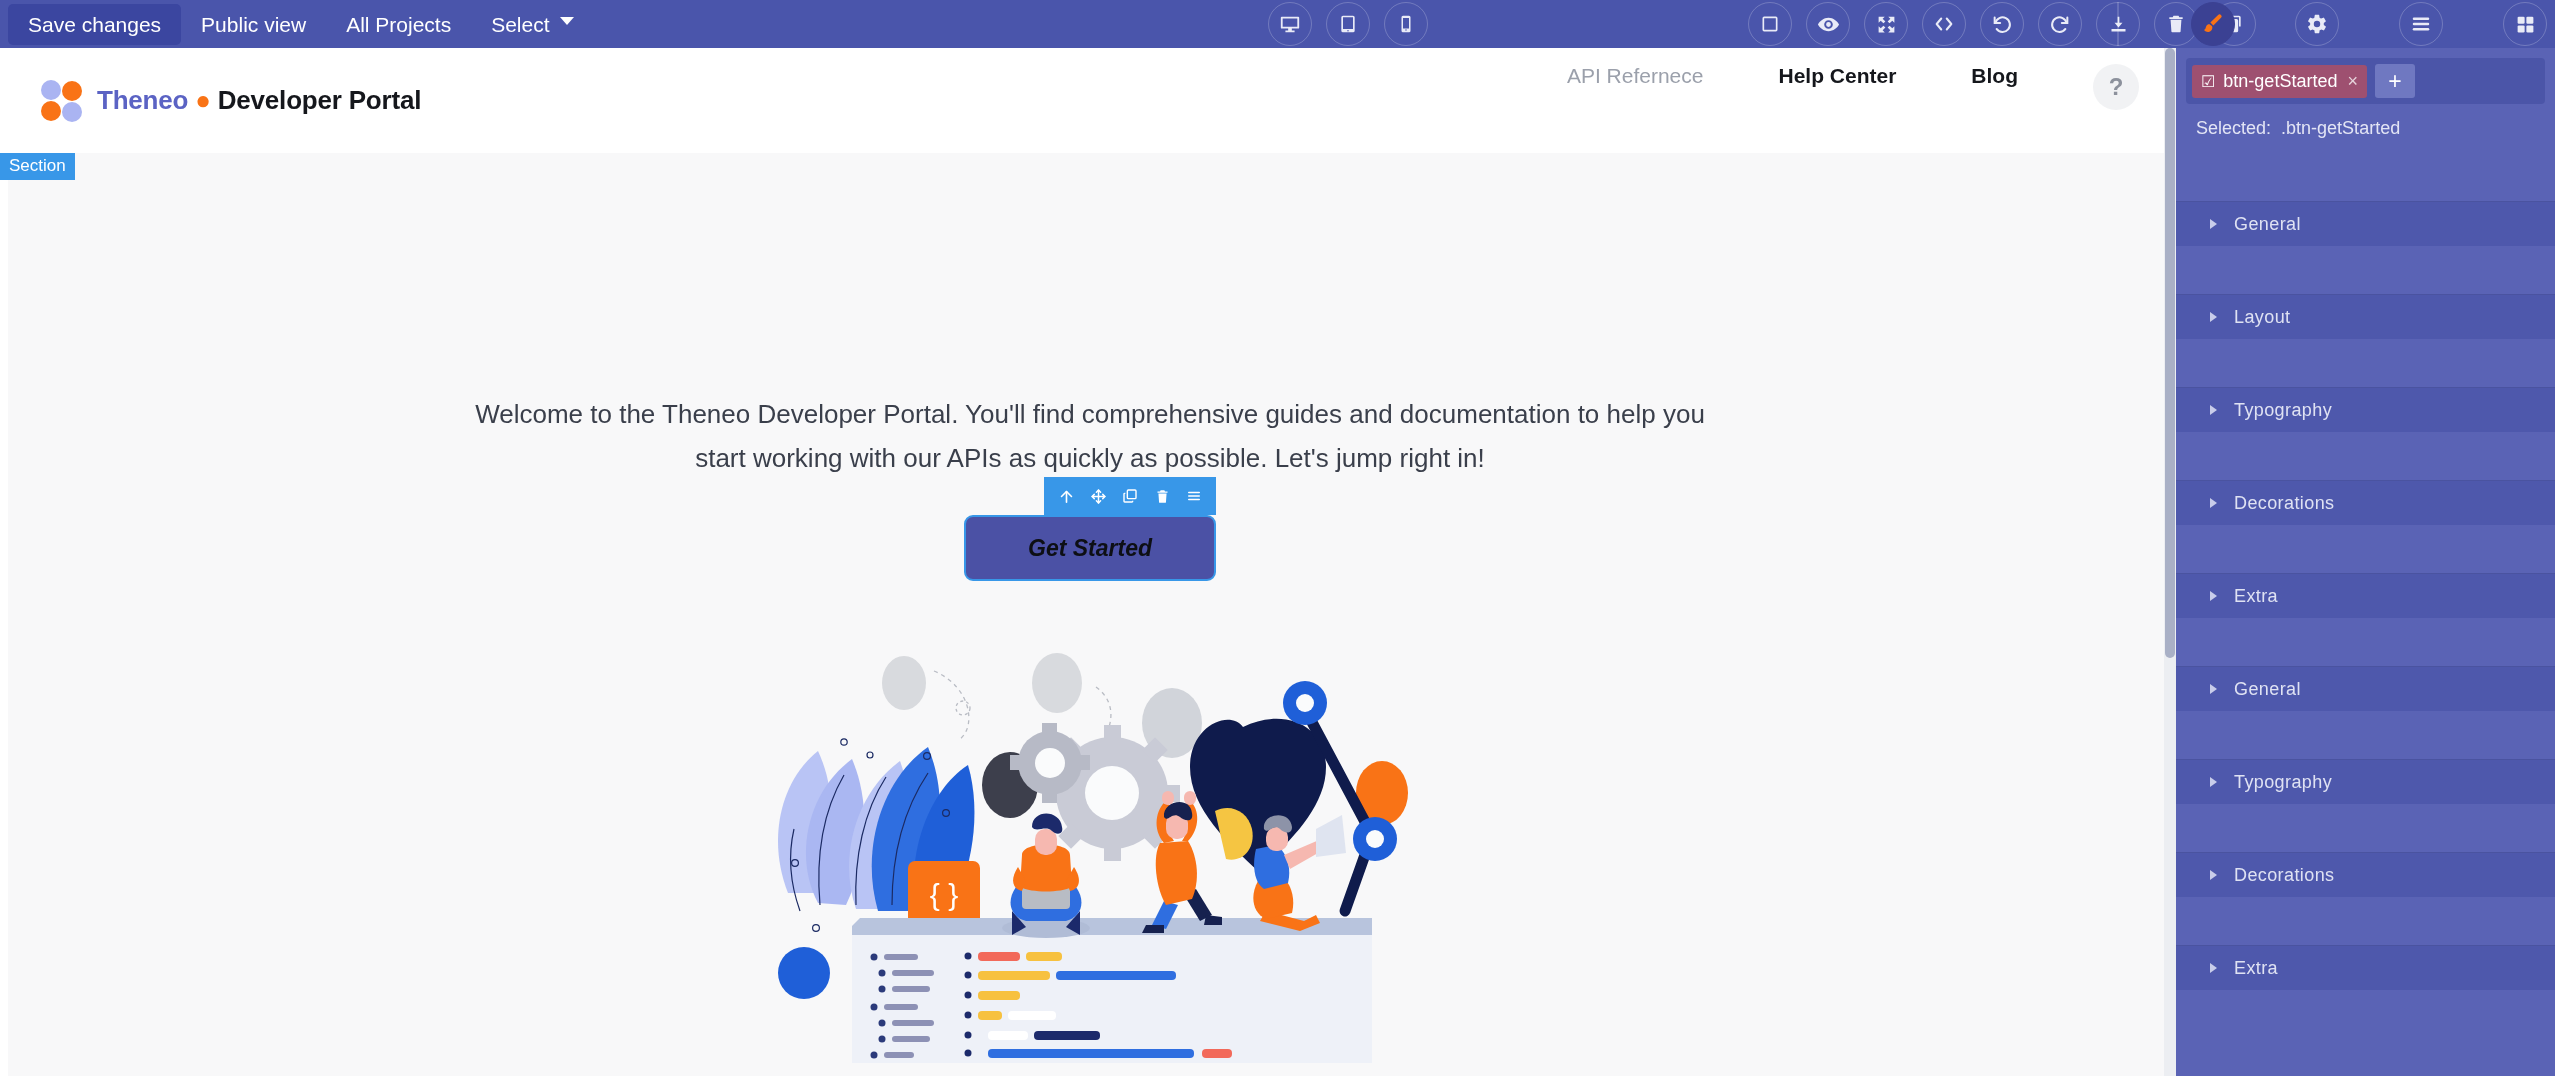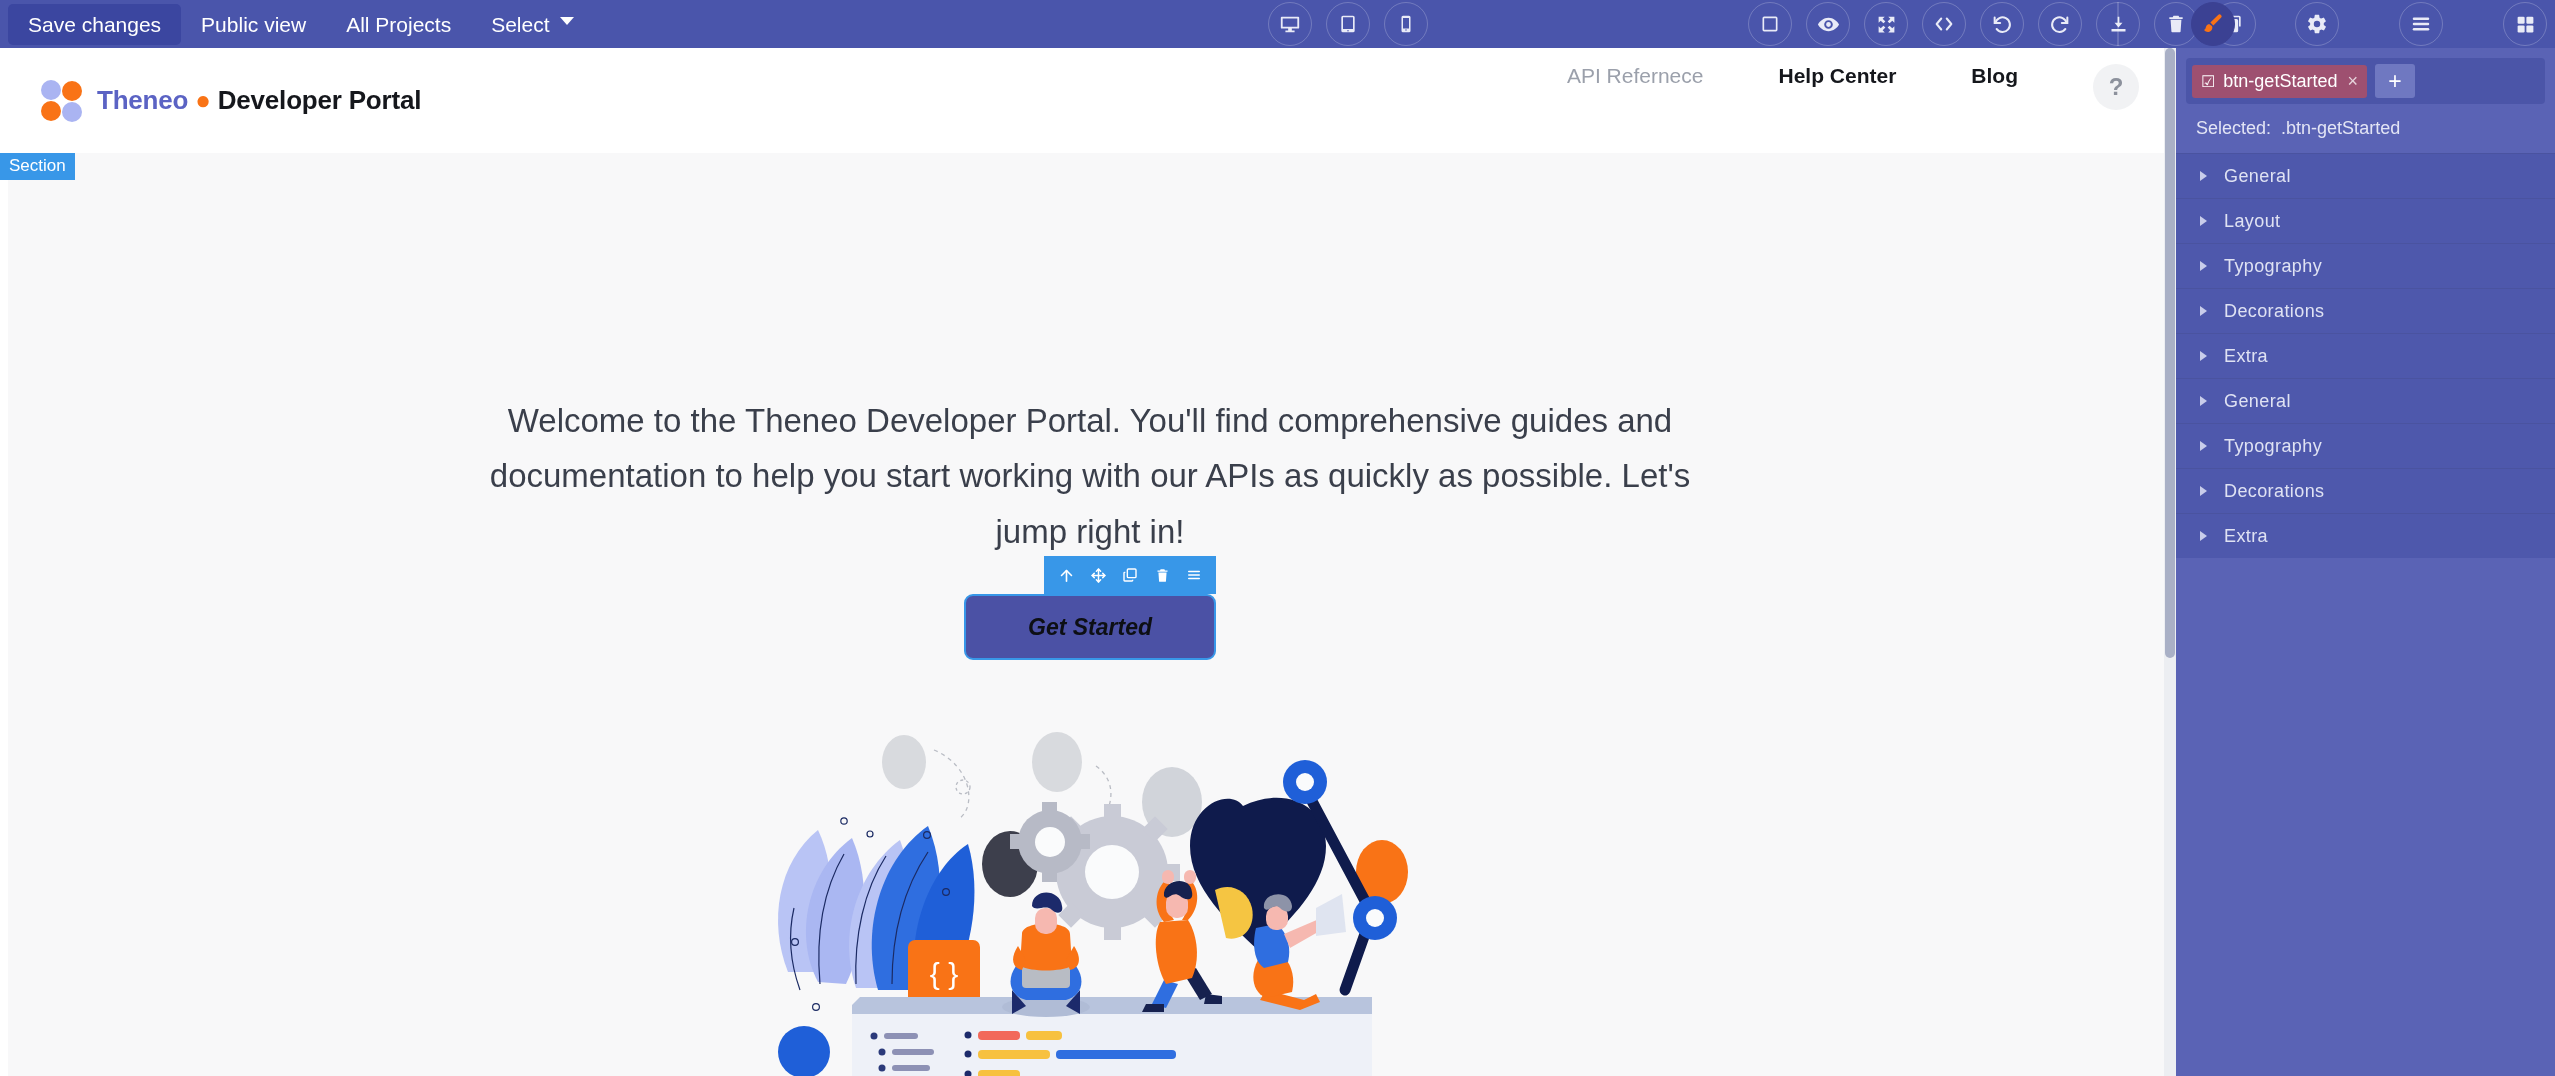--- a/index.html
+++ b/index.html
@@ -108,21 +108,21 @@
   #hero {
     position: relative; width: 2164px;
     background: #f8f8f9; padding-top: 190px; height: 923px;
   }
   #hero-title {
     text-align: center; font-size: 57px; font-weight: 700;
     color: #1d2026; letter-spacing: -0.4px; line-height: 1.1;
   }
   #hero-sub {
     margin: 50px auto 0 auto; width: 1250px; text-align: center;
-    font-size: 33px; line-height: 1.68; color: #3a3f4b; font-weight: 400;
+    font-size: 26px; line-height: 1.68; color: #3a3f4b; font-weight: 400;
   }
 
   #cta-wrap {
     position: relative; width: 252px; margin: 35px auto 0 auto; font-style: italic;
   }
   #get-started-btn {
     width: 252px; height: 66px;
     background: #4b51a5; color: #0d0f14;
     border: 2px solid #3897e8; border-radius: 9px;
     font-size: 23px; font-weight: 700;
@@ -180,24 +180,24 @@
     border-radius: 3px; width: 40px; height: 34px;
     display: flex; align-items: center; justify-content: center;
     font-size: 23px; cursor: pointer;
   }
   #selected-line {
     color: #e3e5f5; font-size: 18px; padding: 4px 0 14px 20px;
     white-space: nowrap;
   }
   .acc-row {
     height: 45px; display: flex; align-items: center;
-    padding-left: 24px; gap: 17px;
+    padding-left: 34px; gap: 17px;
     border-top: 1px solid #4a53a0;
     color: #dfe2f3; font-size: 18px; letter-spacing: .4px;
-    cursor: pointer; background: #4e58ac;
+    cursor: pointer; background: #4e58ac; margin-top: 48px;
   }
   .acc-row:first-of-type { border-top: 1px solid #4a53a0; }
   .acc-row .caret {
     width: 0; height: 0;
     border-top: 5px solid transparent;
     border-bottom: 5px solid transparent;
     border-left: 7px solid #c9cdea;
   }
   #panel-filler { background: #5a63b5; height: 500px; }
 </style>

